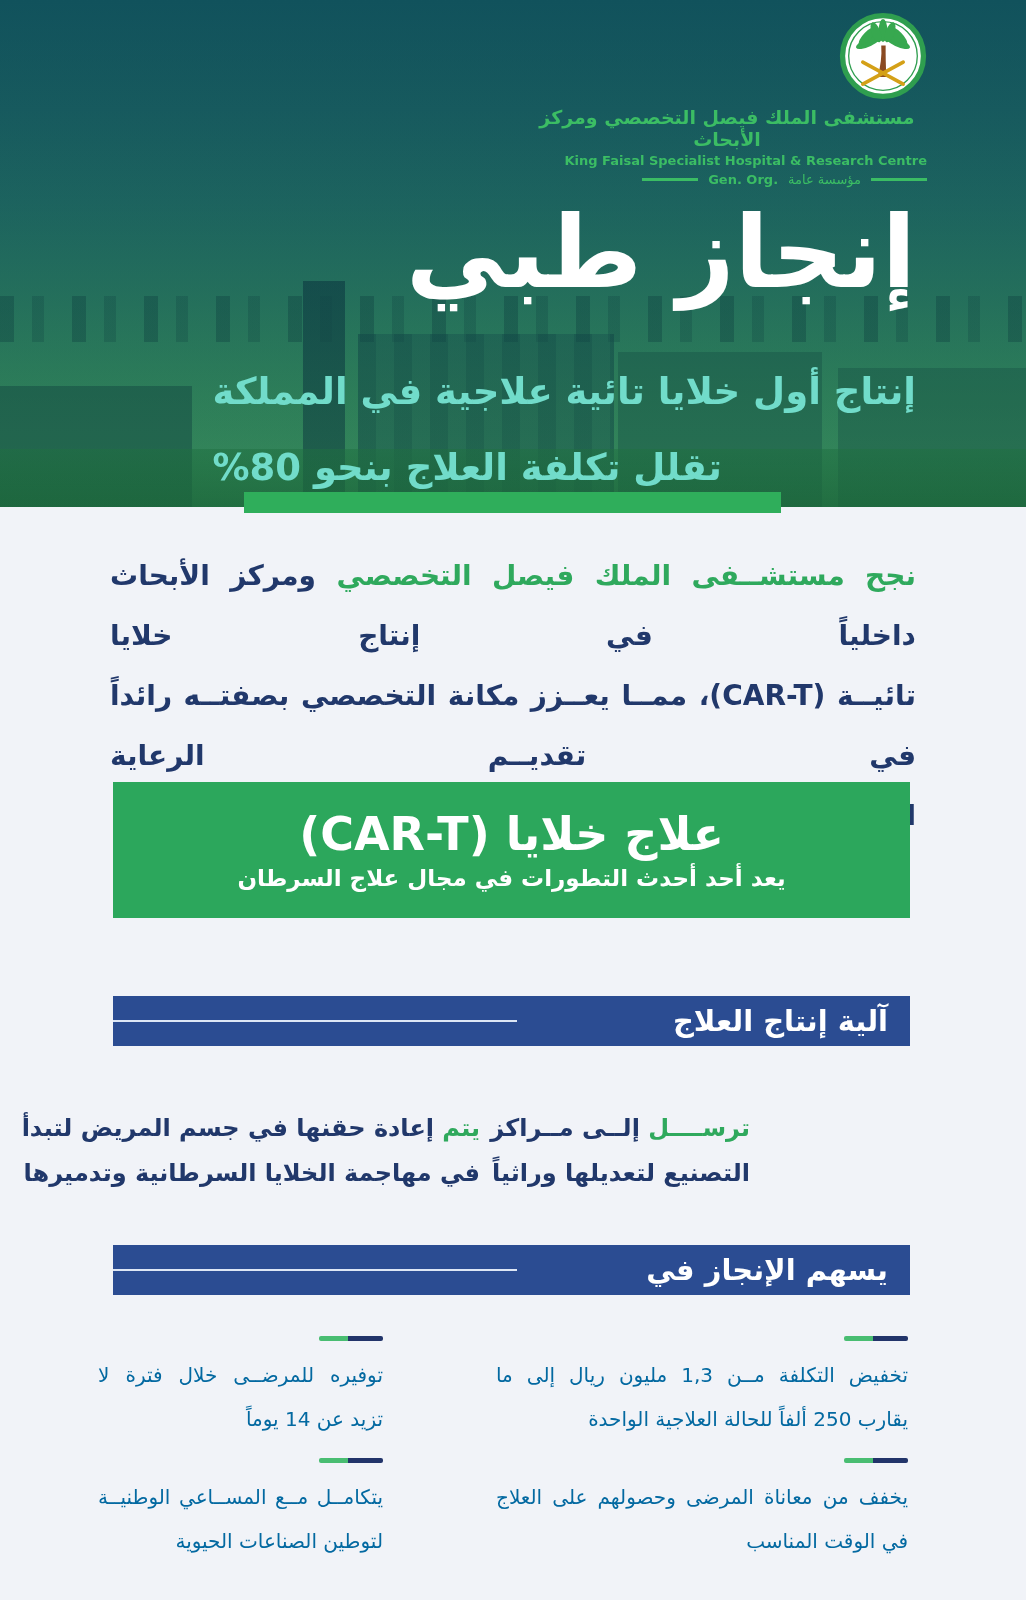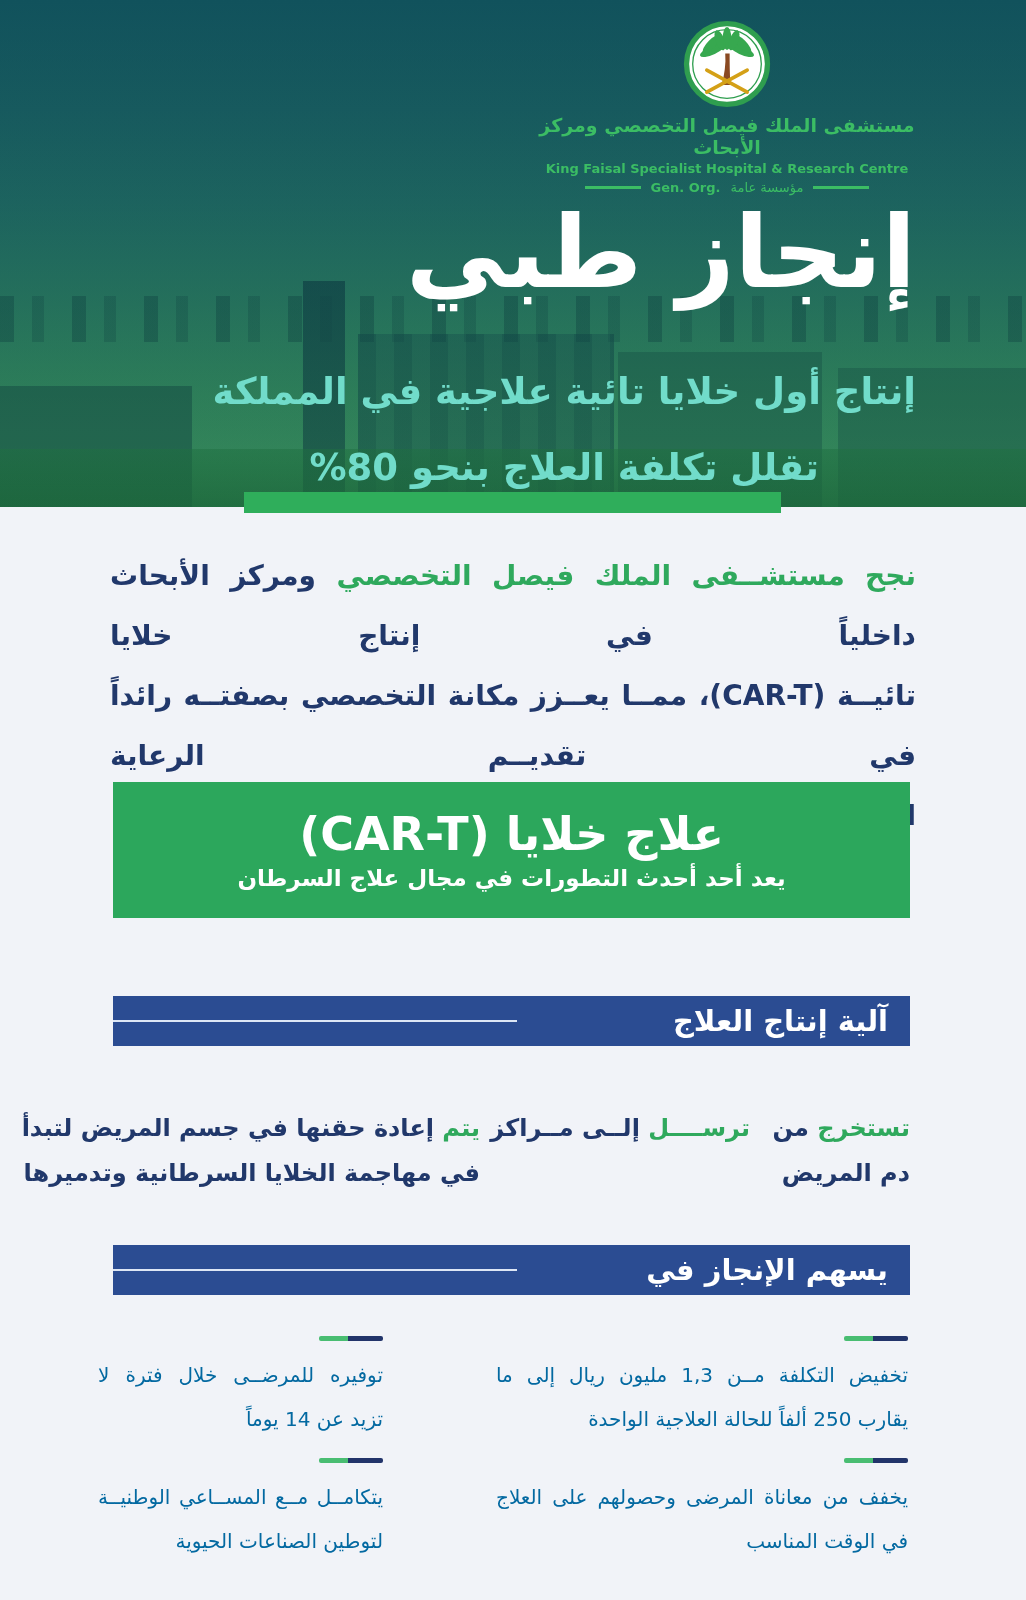--- a/index.html
+++ b/index.html
@@ -16,34 +16,34 @@
   .blk-a{left:358px;top:334px;width:256px;height:173px;
         background:repeating-linear-gradient(90deg,rgba(13,58,66,.55) 0 18px,rgba(20,70,74,.45) 18px 36px);}
   .blk-b{left:618px;top:352px;width:204px;height:155px;background:rgba(22,76,68,.5);}
   .blk-c{left:0;top:386px;width:192px;height:121px;background:rgba(15,60,62,.52);}
   .blk-d{left:838px;top:368px;width:188px;height:139px;background:rgba(18,68,64,.42);}
   .greenery{position:absolute;left:0;bottom:0;width:100%;height:58px;
         background:linear-gradient(180deg,rgba(28,106,58,.5),rgba(22,92,50,.78));}
   .hero-veil{position:absolute;inset:0;background:linear-gradient(180deg,rgba(17,82,92,.28),rgba(45,138,86,.22));}
 
   
-  .logo{position:absolute;left:527px;top:20px;width:400px;display:flex;flex-direction:column;
-        align-items:center;text-align:center;}
+  .logo{position:absolute;left:527px;top:12px;width:400px;display:flex;flex-direction:column;
+        align-items:flex-start;text-align:center;}
   .logo svg{display:block;}
   .logo-ar{margin-top:6px;color:#3bbd64;font-size:19px;font-weight:700;letter-spacing:0;}
   .logo-en{margin-top:3px;color:#3bbd64;font-size:13px;font-weight:700;direction:ltr;}
   .org-row{margin-top:4px;display:flex;align-items:center;gap:10px;direction:rtl;}
   .org-row .rule{width:56px;height:3px;background:#3bbd64;}
   .org-ar{color:#3bbd64;font-size:13px;font-weight:400;}
   .org-en{color:#3bbd64;font-size:13px;font-weight:700;direction:ltr;}
 
   .hero-title{position:absolute;right:110px;top:178px;color:#ffffff;font-size:100px;
         font-weight:800;line-height:150px;white-space:nowrap;text-align:right;}
   .hero-sub{position:absolute;right:110px;top:354px;color:#71dcca;font-size:37px;
-        font-weight:700;line-height:76px;text-align:center;white-space:nowrap;margin-left:24px;}
+        font-weight:700;line-height:76px;text-align:left;white-space:nowrap;margin-left:24px;}
 
   .hero-divider{position:absolute;left:244px;top:492px;width:537px;height:21px;background:#2fae5b;}
 
   
   .intro{position:absolute;left:110px;right:110px;top:546px;direction:rtl;color:#21386b;
         font-size:28px;font-weight:700;line-height:60px;}
   .jl{text-align:justify;text-align-last:justify;}
   .intro .l3{text-align:right;}
   .grn{color:#2fa95d;}
 
@@ -146,26 +146,23 @@
     <div class="banner-title">علاج خلايا (CAR-T)</div>
     <div class="banner-sub">يعد أحد أحدث التطورات في مجال علاج السرطان</div>
   </div>
 
   <div class="sec" id="sec-mechanism">
     <div class="sec-line"></div>
     <div class="sec-title">آلية إنتاج العلاج</div>
   </div>
 
   <div class="steps">
-    <div class="step step-extract">
-      <div><span class="grn">تستخرج</span> <span>من</span></div>
-      <div>دم المريض</div>
-    </div>
     <div class="step step-send">
       <div><span class="grn">ترســــل</span> <span>إلــى مــراكز</span></div>
+      <div>التصنيع لتعديلها وراثياً</div>
     </div>
     <div class="step step-inject">
       <div><span class="grn">يتم</span> <span>إعادة حقنها في جسم المريض لتبدأ</span></div>
       <div>في مهاجمة الخلايا السرطانية وتدميرها</div>
     </div>
   </div>
 
   <div class="sec" id="sec-impact">
     <div class="sec-line"></div>
     <div class="sec-title">يسهم الإنجاز في</div>

